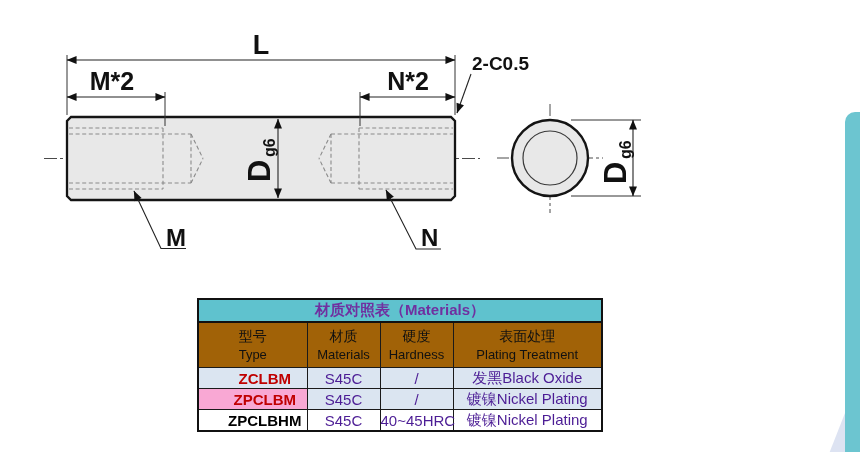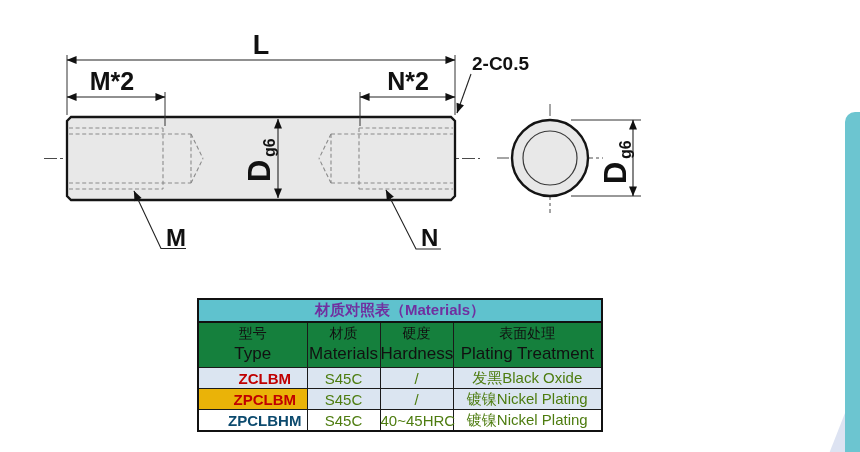--- a/index.html
+++ b/index.html
@@ -15,23 +15,23 @@
   #materials{
     position:absolute;left:197px;top:298px;width:404px;
     border-collapse:collapse;table-layout:fixed;
     font-family:"Liberation Sans","DejaVu Sans",sans-serif;
     border:2.5px solid #111;
   }
   #materials td{border:1.5px solid #1a1a1a;text-align:center;vertical-align:middle;padding:0;}
   #materials .title-cell{
     height:21px;font-size:15px;font-weight:bold;border-bottom:2.5px solid #111;
   }
-  #materials .head-cell{height:44px;font-size:14px;line-height:1.35;background:#15803d;color:#111;}
-  #materials .head-en{font-size:17px;}
-  #materials .data-row td{height:20px;font-size:15px;color:#4d7c0f;background:#fff;}
+  #materials .head-cell{height:44px;font-size:14px;line-height:1.35;background:#a16207;color:#111;}
+  #materials .head-en{font-size:13px;}
+  #materials .data-row td{height:20px;font-size:15px;color:#4c1d95;background:#fff;}
   #materials .data-row .type-cell{font-weight:bold;padding-left:24px;}
   
   #side-bar{
     position:absolute;left:845px;top:112px;width:15px;height:340px;
     border-top-left-radius:10px;
   }
   #corner-sliver{
     position:absolute;left:828px;top:413px;width:17px;height:39px;
     clip-path:polygon(100% 0,100% 100%,10% 100%);
   }
@@ -166,27 +166,27 @@
           <div class="head-en">Plating Treatment</div>
         </td>
       </tr>
       <tr class="data-row alt">
         <td class="type-cell" style="background: rgb(219, 229, 241); color: rgb(192, 0, 0);">ZCLBM</td>
         <td style="background: rgb(219, 229, 241);">S45C</td>
         <td style="background: rgb(219, 229, 241);">/</td>
         <td style="background: rgb(219, 229, 241);">发黑Black Oxide</td>
       </tr>
       <tr class="data-row alt">
-        <td class="type-cell" style="background: #eab308; color: rgb(192, 0, 0);">ZPCLBM</td>
+        <td class="type-cell" style="background: #f9a8d4; color: rgb(192, 0, 0);">ZPCLBM</td>
         <td style="background: rgb(219, 229, 241);">S45C</td>
         <td style="background: rgb(219, 229, 241);">/</td>
         <td style="background: rgb(219, 229, 241);">镀镍Nickel Plating</td>
       </tr>
       <tr class="data-row">
-        <td class="type-cell" style="color: #0c4a6e; text-align: center;">ZPCLBHM</td>
+        <td class="type-cell" style="color: #000000; text-align: center;">ZPCLBHM</td>
         <td>S45C</td>
         <td>40~45HRC</td>
         <td>镀镍Nickel Plating</td>
       </tr>
     </tbody>
   </table>
 
   <div id="corner-sliver" style="background: rgb(221, 227, 242);"></div>
   <div id="side-bar" style="background: rgb(108, 197, 208);"></div>
 

